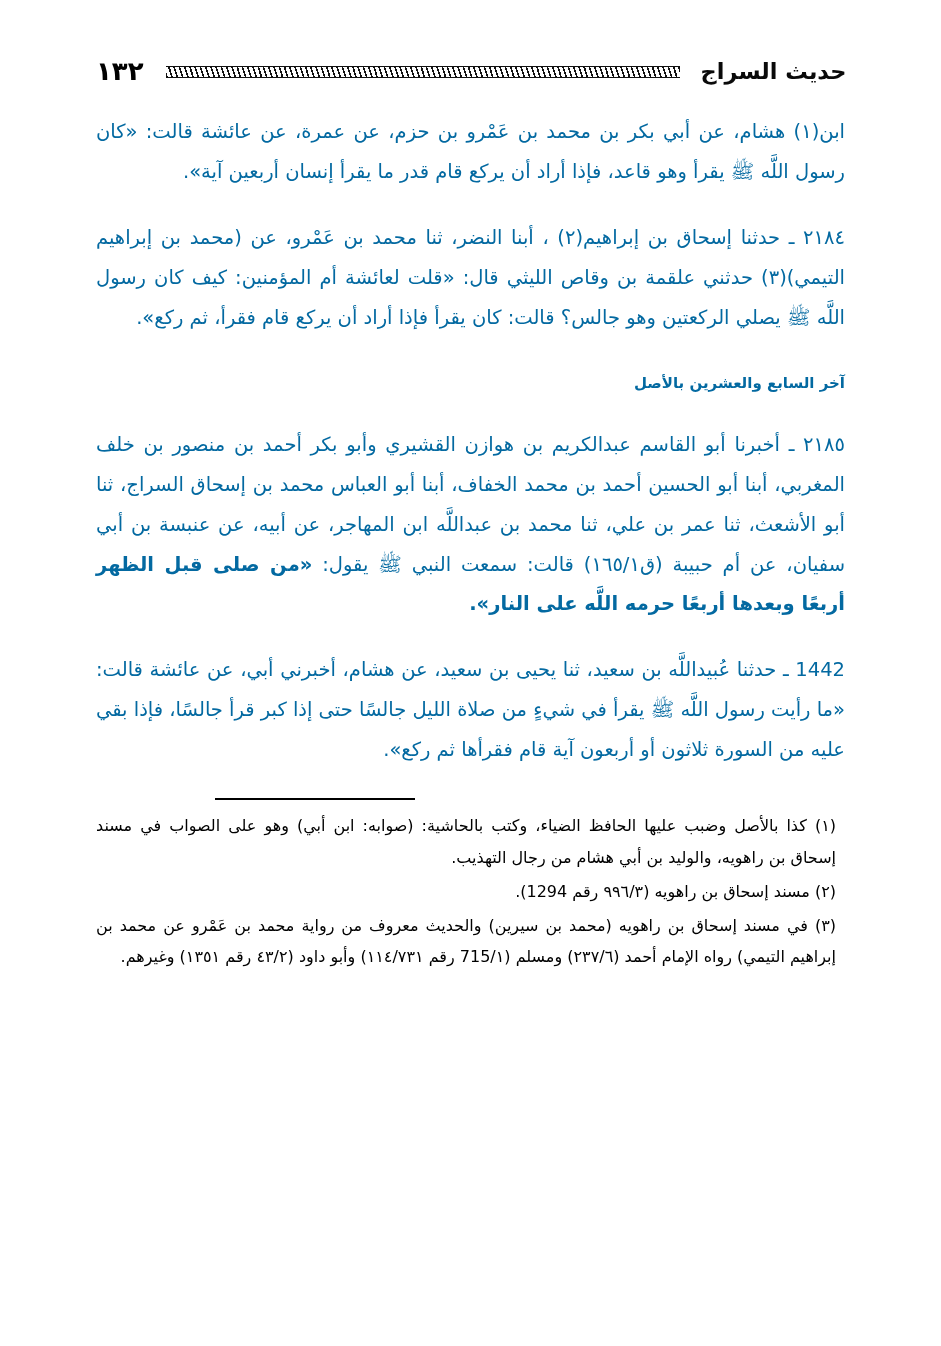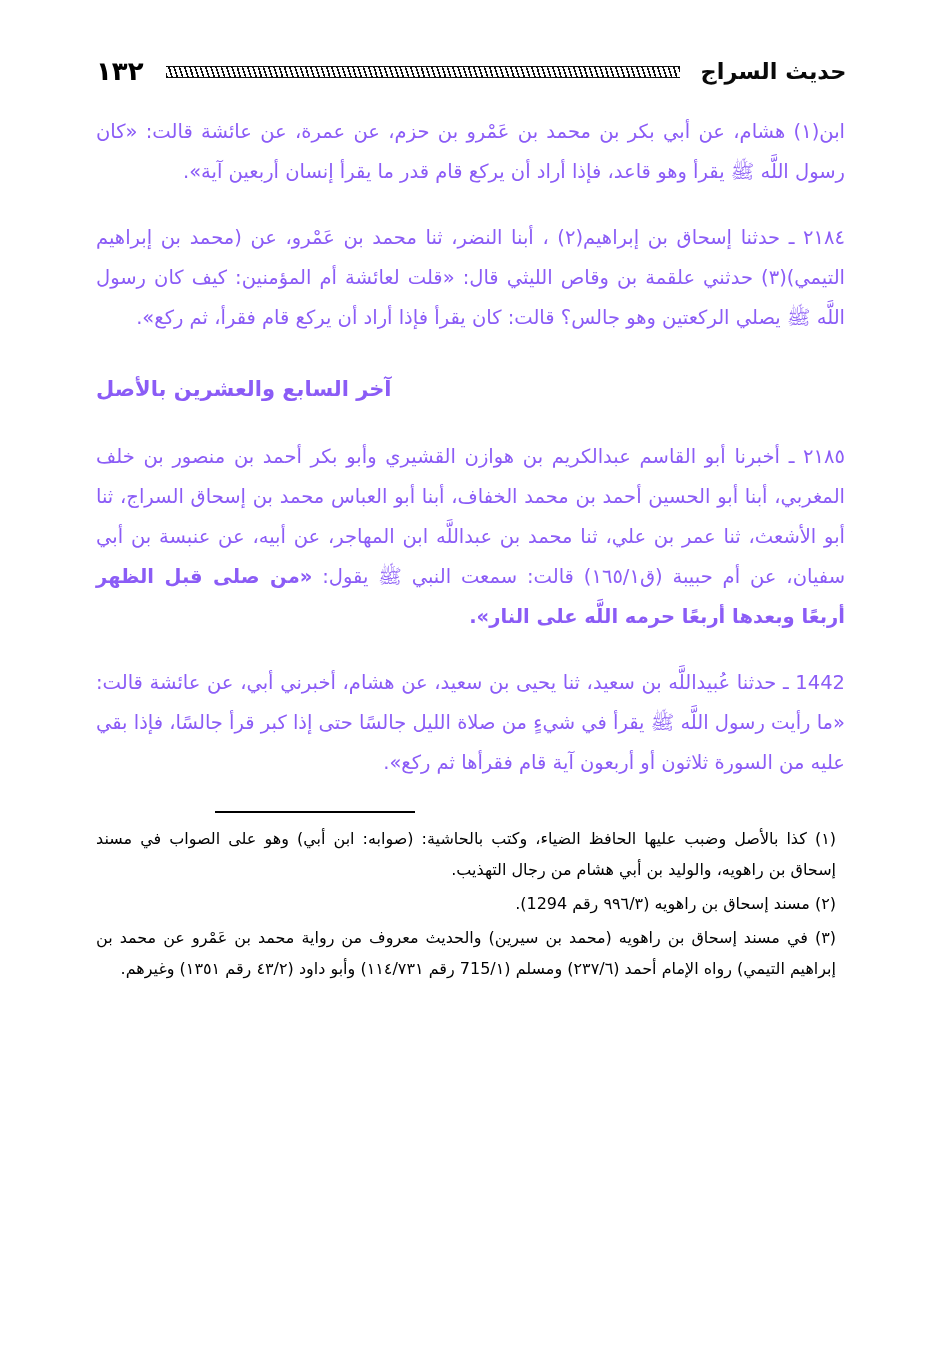--- a/index.html
+++ b/index.html
@@ -68,32 +68,32 @@
     letter-spacing: 1px;
   }
 
   
   .body-text {
     direction: rtl;
     text-align: justify;
     text-justify: inter-word;
     font-size: 19.5px;
     line-height: 2.05;
-    color: #8b5cf6;
+    color: #0369a1;
   }
   .para {
     margin: 0 0 26px 0;
     text-align: justify;
   }
   .hadith-bold {
     font-weight: bold;
   }
   .section-heading {
-    text-align: left;
-    font-size: 21px;
+    text-align: right;
+    font-size: 15px;
     font-weight: bold;
     margin: 30px 0 26px 0;
     letter-spacing: 0px;
   }
 
   
   .footnotes {
     direction: rtl;
     margin-top: 28px;
     font-size: 16px;

